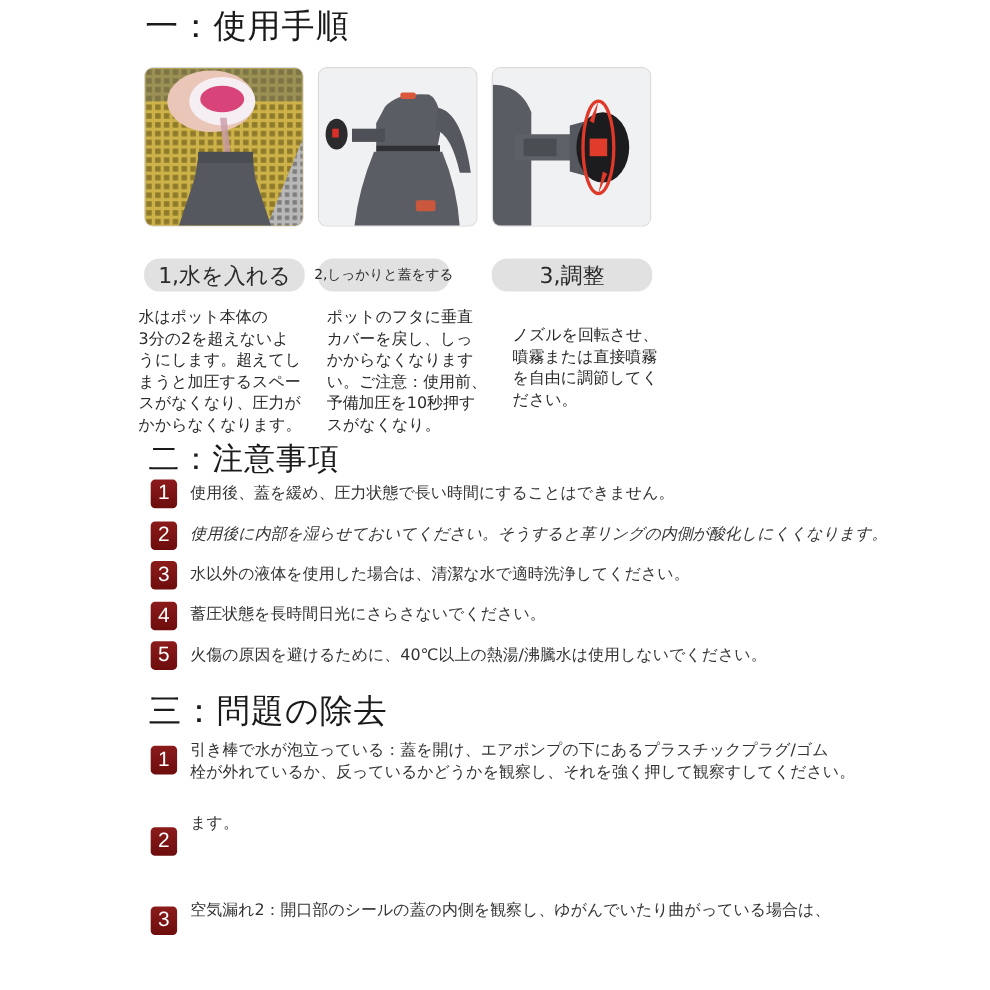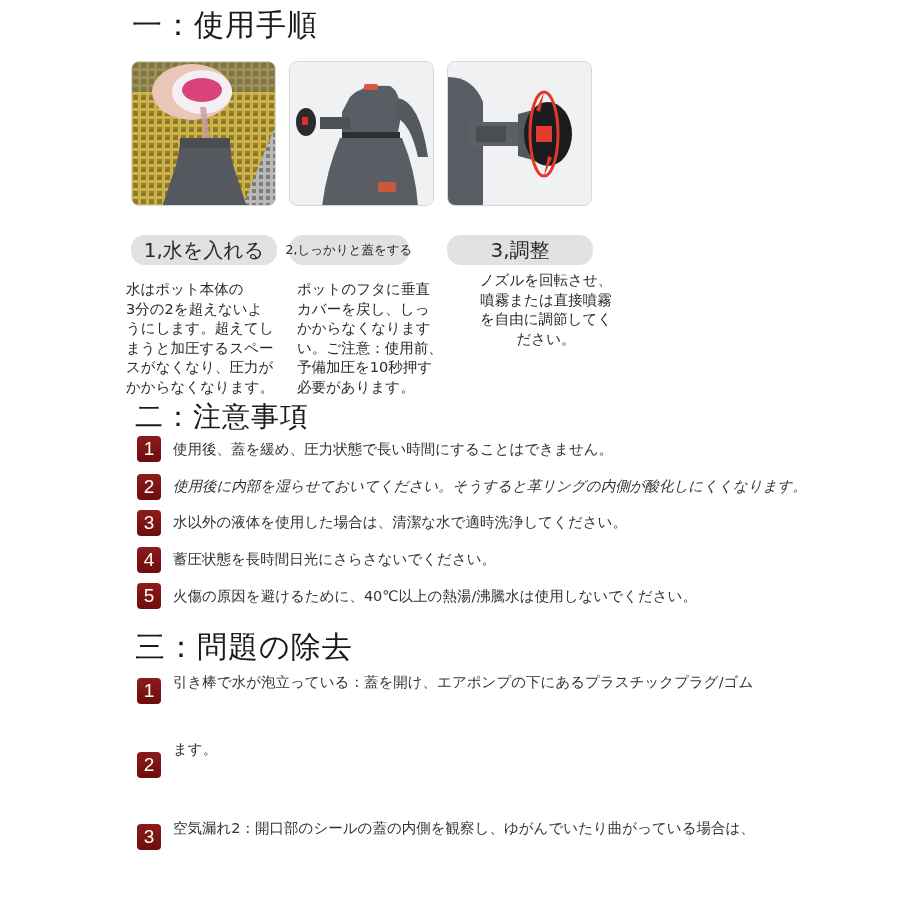--- a/index.html
+++ b/index.html
@@ -97,23 +97,23 @@
   <div>まうと加圧するスペー</div>
   <div>スがなくなり、圧力が</div>
   <div>かからなくなります。</div>
 </div>
 <div class="step-desc" style="left:297px; top:280px; width:160px;">
   <div>ポットのフタに垂直</div>
   <div>カバーを戻し、しっ</div>
   <div>かからなくなります</div>
   <div>い。ご注意：使用前、</div>
   <div>予備加圧を10秒押す</div>
-  <div>必要があります。</div>
+  <div>スがなくなり。</div>
 </div>
-<div class="step-desc" style="left:466px; top:271px; width:160px;text-align:center;">
+<div class="step-desc" style="left:466px; top:296px; width:160px;">
   <div>ノズルを回転させ、</div>
   <div>噴霧または直接噴霧</div>
   <div>を自由に調節してく</div>
   <div>ださい。</div>
 </div>
 
 <div class="abs h-title" style="left:135px; top:403px; font-size:28px;">二：注意事項</div>
 
 <div class="badge" style="left:137px; top:436px;">1</div>
 <div class="note" style="left:173px; top:439px;">使用後、蓋を緩め、圧力状態で長い時間にすることはできません。</div>
@@ -128,20 +128,21 @@
 <div class="note" style="left:173px; top:549px;">蓄圧状態を長時間日光にさらさないでください。</div>
 
 <div class="badge" style="left:137px; top:583px;">5</div>
 <div class="note" style="left:173px; top:586px;">火傷の原因を避けるために、40℃以上の熱湯/沸騰水は使用しないでください。</div>
 
 <div class="abs h-title" style="left:135px; top:632px; font-size:30px;">三：問題の除去</div>
 
 <div class="badge" style="left:137px; top:678px;">1</div>
 <div class="prob" style="left:173px; top:672px;">
   <div>引き棒で水が泡立っている：蓋を開け、エアポンプの下にあるプラスチックプラグ/ゴム</div>
+  <div>栓が外れているか、反っているかどうかを観察し、それを強く押して観察すしてください。</div>
 </div>
 
 <div class="badge" style="left:137px; top:752px;">2</div>
 <div class="prob" style="left:173px; top:739px;">
   <div>ます。</div>
 </div>
 
 <div class="badge" style="left:137px; top:824px;">3</div>
 <div class="prob" style="left:173px; top:818px;">
   <div>空気漏れ2：開口部のシールの蓋の内側を観察し、ゆがんでいたり曲がっている場合は、</div>

